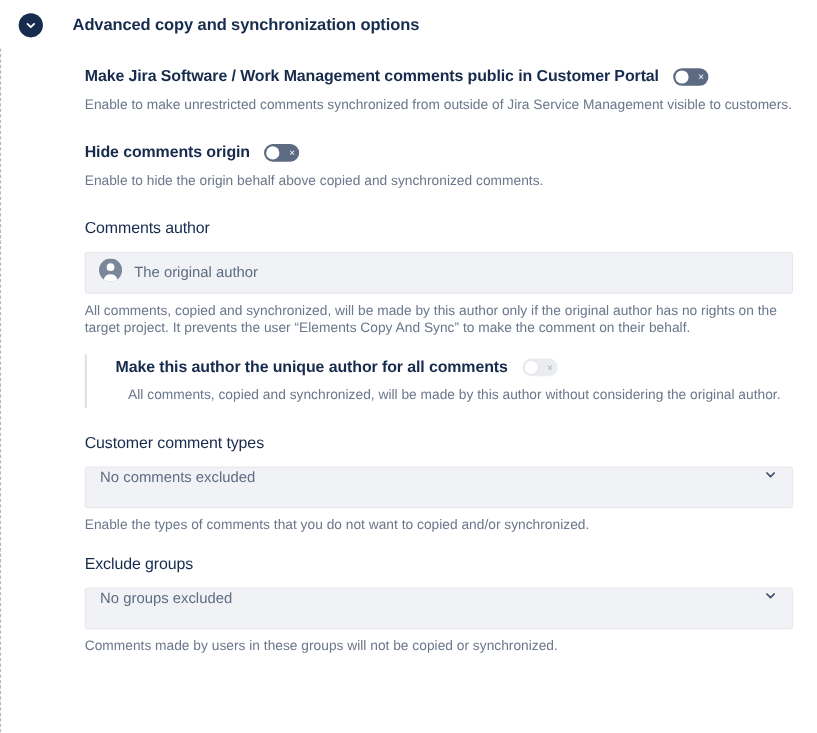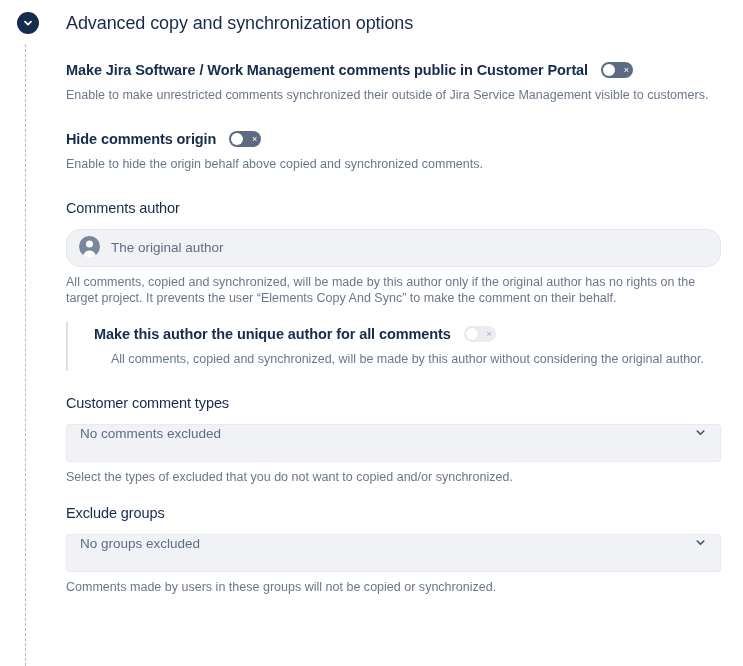--- a/index.html
+++ b/index.html
@@ -34,35 +34,35 @@
     flex: 0 0 auto;
     display: flex;
     align-items: center;
     justify-content: center;
     cursor: pointer;
     border: none;
     padding: 0;
   }
   .collapse-btn svg { display: block; }
   .section-title {
-    font-size: 18px;
-    font-weight: normal;
+    font-size: 15px;
+    font-weight: bold;
     color: #172b4d;
     margin-left: 27px;
     line-height: 22px;
     letter-spacing: -0.1px;
   }
 
   
   .section-body {
     position: relative;
-    margin-left: 25px;
     border-left: 1px dashed #b3bac5;
     min-height: 622px;
     padding-top: 16px;
+    padding-left: 36px;
   }
   .inner {
     padding-left: 40px;
     padding-right: 22px;
   }
 
   
   .field { margin-bottom: 0; }
   .field-label-row {
     display: flex;
@@ -132,21 +132,21 @@
     font-weight: normal;
     color: #172b4d;
     line-height: 20px;
     letter-spacing: -0.1px;
   }
   .input-box {
     margin-top: 11px;
     height: 38px;
     background: #f1f2f5;
     border: 1px solid #e4e6eb;
-    border-radius: 14px;
+    border-radius: 3px;
     display: flex;
     align-items: center;
     padding: 0 12px;
     gap: 11px;
     cursor: pointer;
     text-align: center;
   }
   .avatar-icon { flex: 0 0 auto; display: block; }
   .input-value {
     font-size: 13.5px;
@@ -205,21 +205,21 @@
   <div class="inner">
 
     <div class="field">
       <div class="field-label-row">
         <span class="field-label">Make Jira Software / Work Management comments public in Customer Portal</span>
         <span class="toggle">
           <span class="knob"></span>
           <span class="mark">×</span>
         </span>
       </div>
-      <div class="field-desc">Enable to make unrestricted comments synchronized their outside of Jira Service Management visible to customers.</div>
+      <div class="field-desc">Enable to make unrestricted comments synchronized from outside of Jira Service Management visible to customers.</div>
     </div>
 
     <div class="spacer-26"></div>
 
     <div class="field">
       <div class="field-label-row">
         <span class="field-label">Hide comments origin</span>
         <span class="toggle">
           <span class="knob"></span>
           <span class="mark">×</span>
@@ -261,21 +261,21 @@
     <div class="field">
       <div class="group-label">Customer comment types</div>
       <div class="select-box">
         <span class="select-value">No comments excluded</span>
         <span class="chevron-small">
           <svg width="13" height="13" viewBox="0 0 13 13">
             <path d="M3.2 5 L6.5 8.3 L9.8 5" fill="none" stroke="#42526e" stroke-width="1.6" stroke-linecap="round" stroke-linejoin="round"></path>
           </svg>
         </span>
       </div>
-      <div class="field-desc">Select the types of excluded that you do not want to copied and/or synchronized.</div>
+      <div class="field-desc">Enable the types of comments that you do not want to copied and/or synchronized.</div>
     </div>
 
     <div class="spacer-18"></div>
 
     <div class="field">
       <div class="group-label">Exclude groups</div>
       <div class="select-box">
         <span class="select-value">No groups excluded</span>
         <span class="chevron-small">
           <svg width="13" height="13" viewBox="0 0 13 13">

